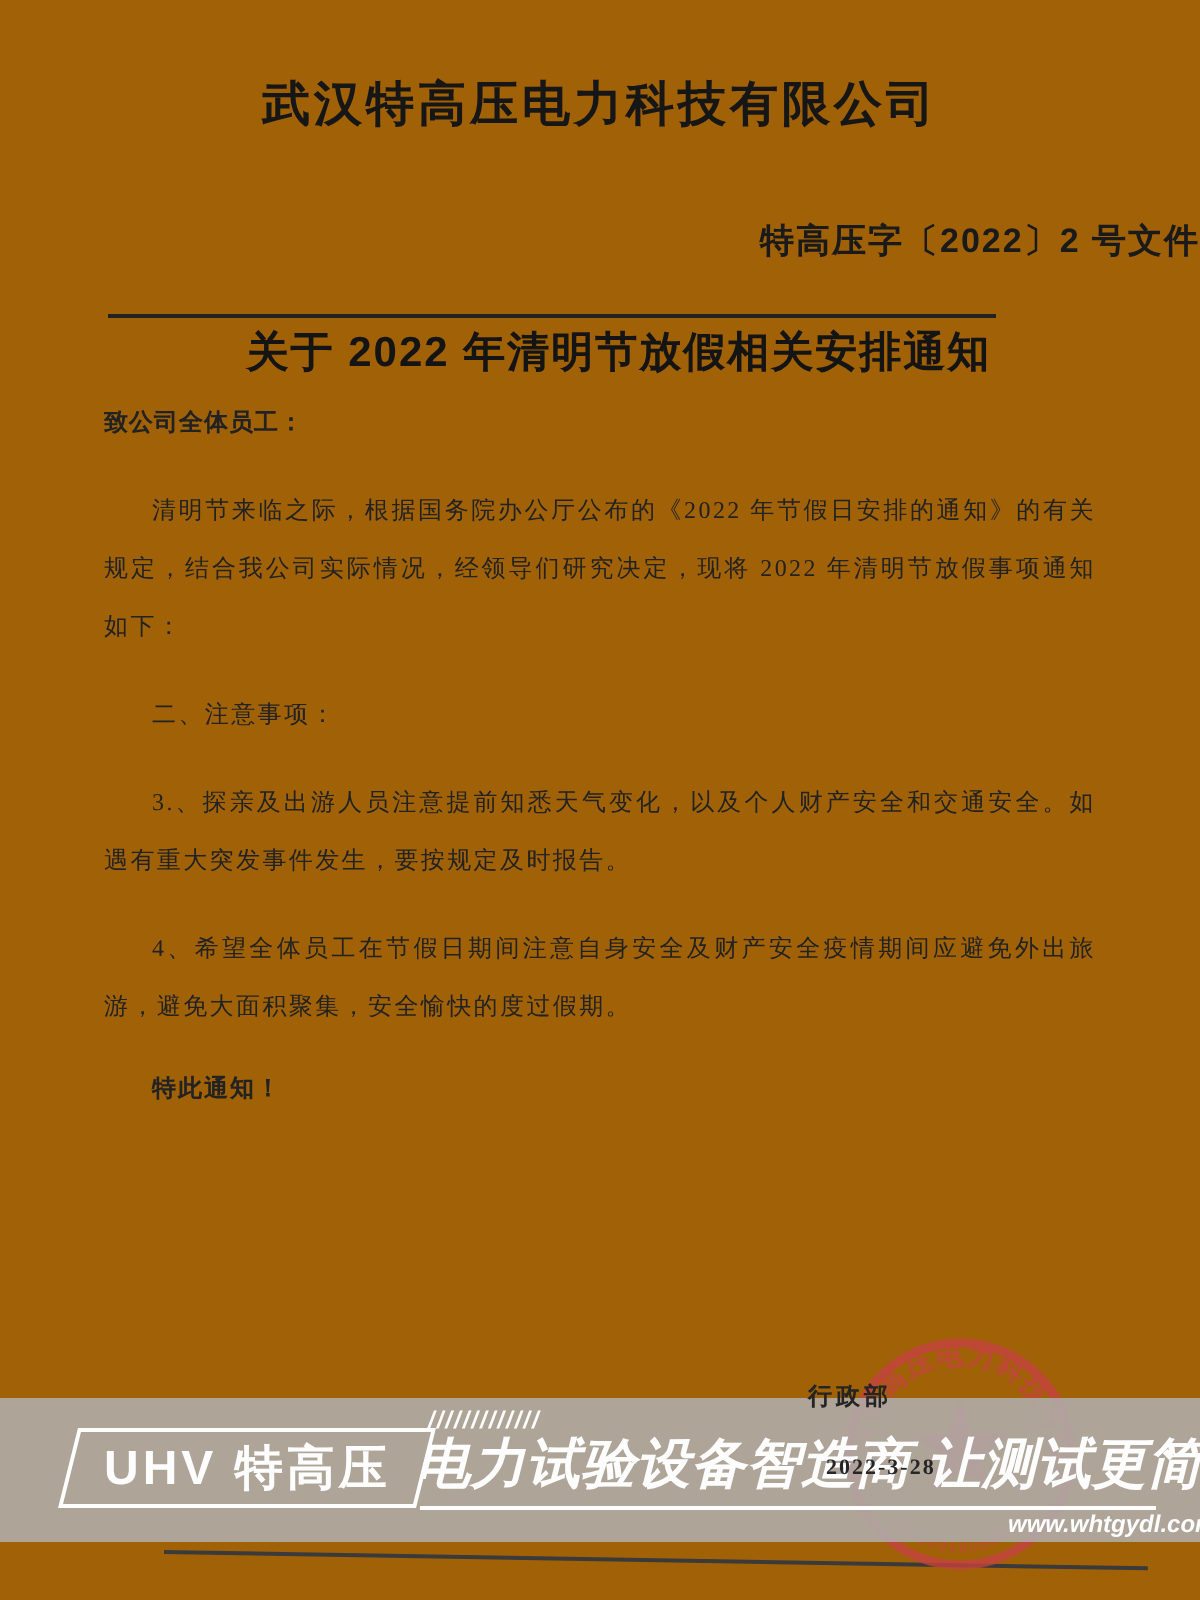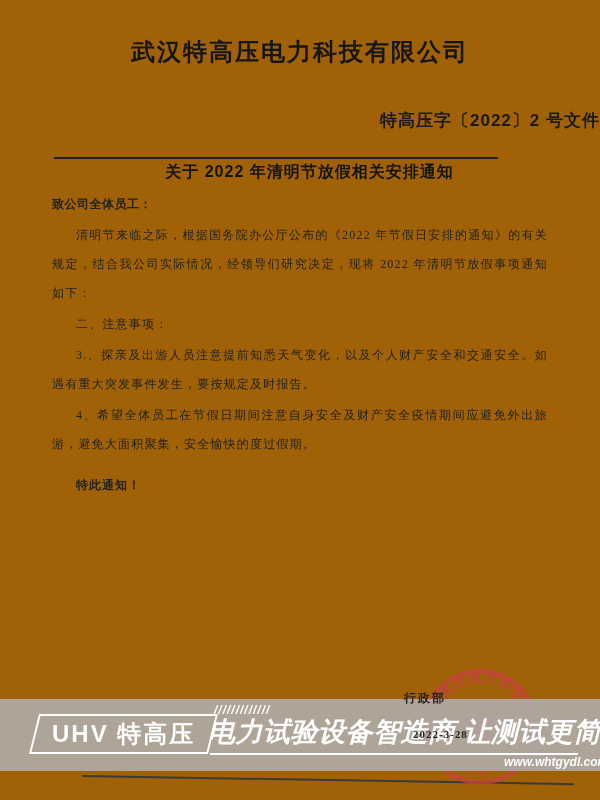--- a/index.html
+++ b/index.html
@@ -16,27 +16,27 @@
     margin-top:41px;text-align:right;
     font-family:"Liberation Sans","DejaVu Sans",sans-serif;
     font-size:17px;font-weight:bold;letter-spacing:1px;color:#1a1a1a;
   }
   .title-rule{
     margin:25px 0 0 54px;width:444px;height:0;border-top:2.5px solid #222;
   }
   .notice-heading{
     margin:3px 0 0 0;text-align:center;
     font-family:"Liberation Sans","DejaVu Sans",sans-serif;
-    font-size:16px;font-weight:bold;letter-spacing:1px;color:#141414;padding-left:19px;
+    font-size:21px;font-weight:bold;letter-spacing:1px;color:#141414;padding-left:19px;
   }
   .content{
     margin:7px 52px 0 52px;font-size:12px;line-height:29px;
     text-align:justify;letter-spacing:1.2px;color:#222;
   }
-  .content p{margin:2px 0 0 0;text-indent:2em;}
+  .content p{margin:15px 0 0 0;text-indent:2em;}
   .content p.salutation{
     margin:0;text-indent:0;font-weight:bold;
     font-family:"Liberation Sans","DejaVu Sans",sans-serif;letter-spacing:0.5px;
   }
   .content p.closing{
     margin-top:12px;font-weight:bold;
     font-family:"Liberation Sans","DejaVu Sans",sans-serif;letter-spacing:1px;
   }
   .sig-dept{
     position:absolute;left:404px;top:690px;z-index:3;

